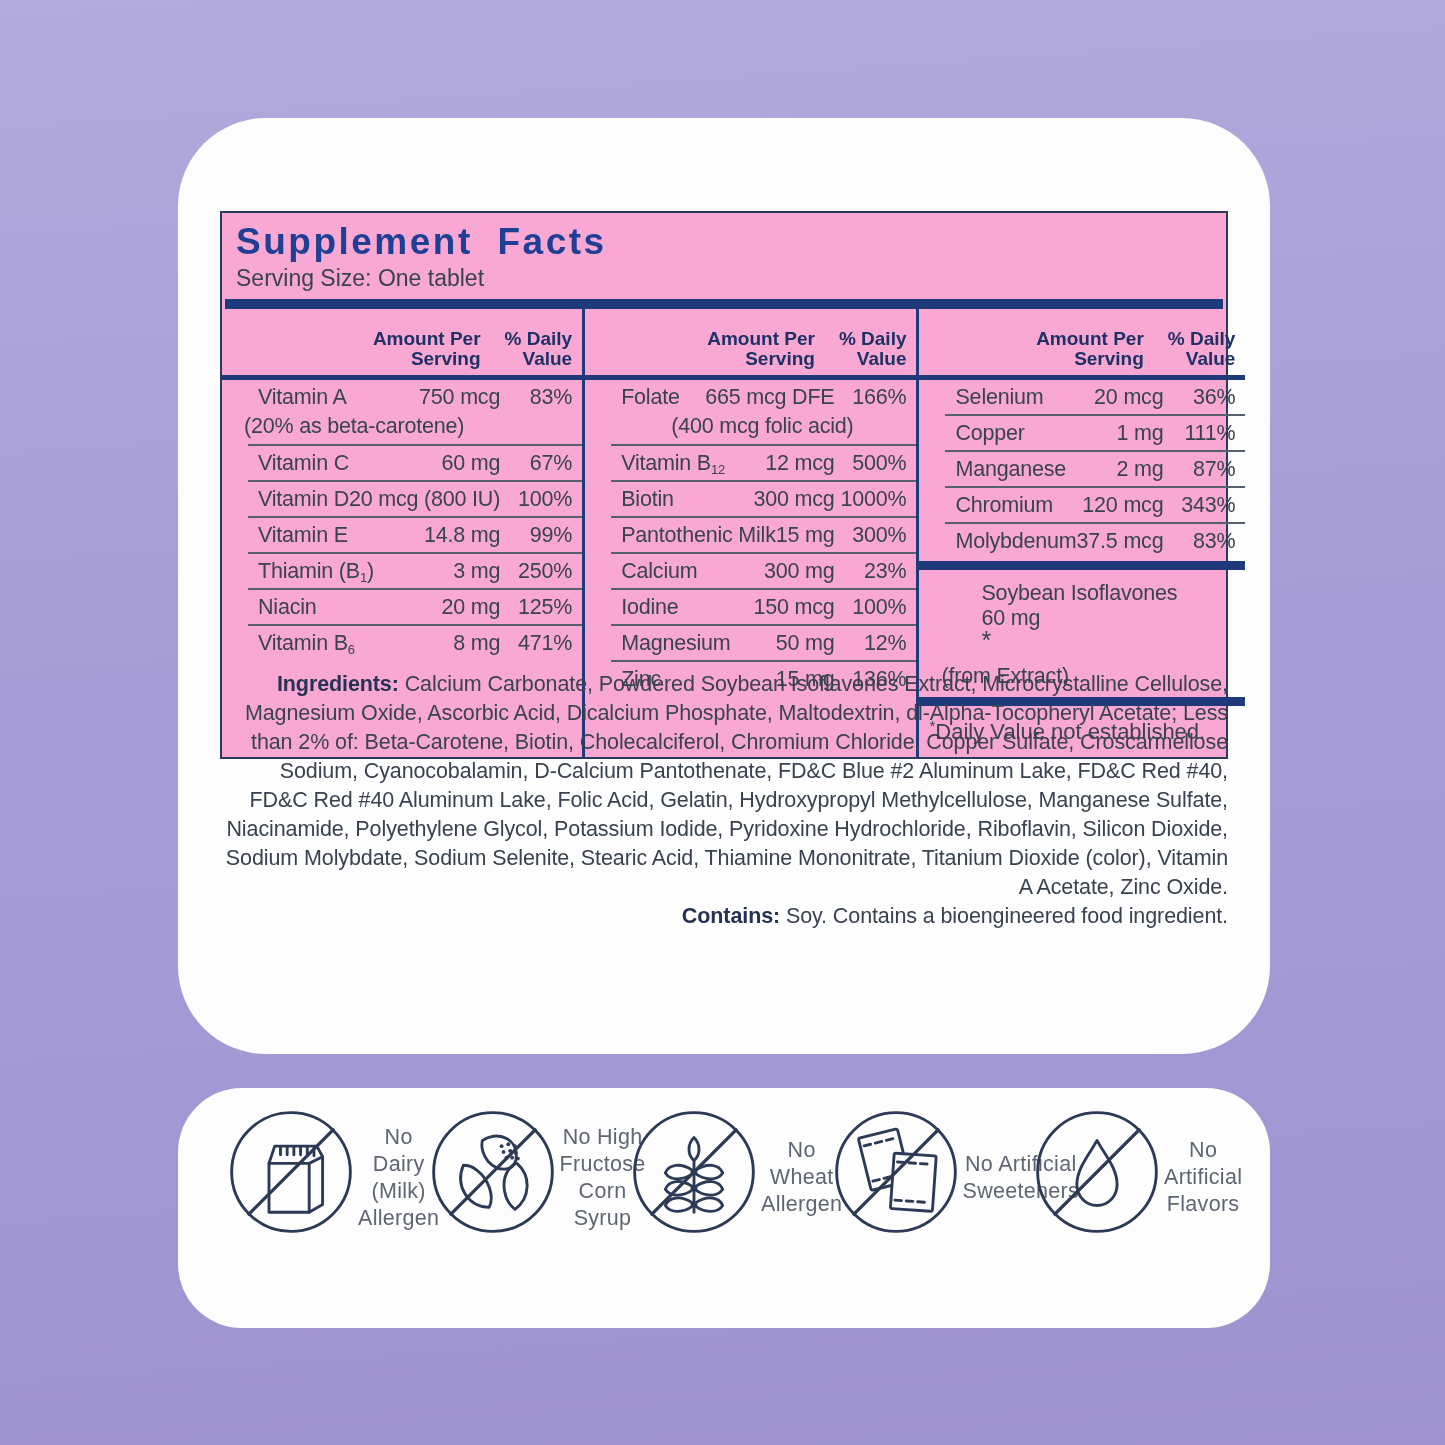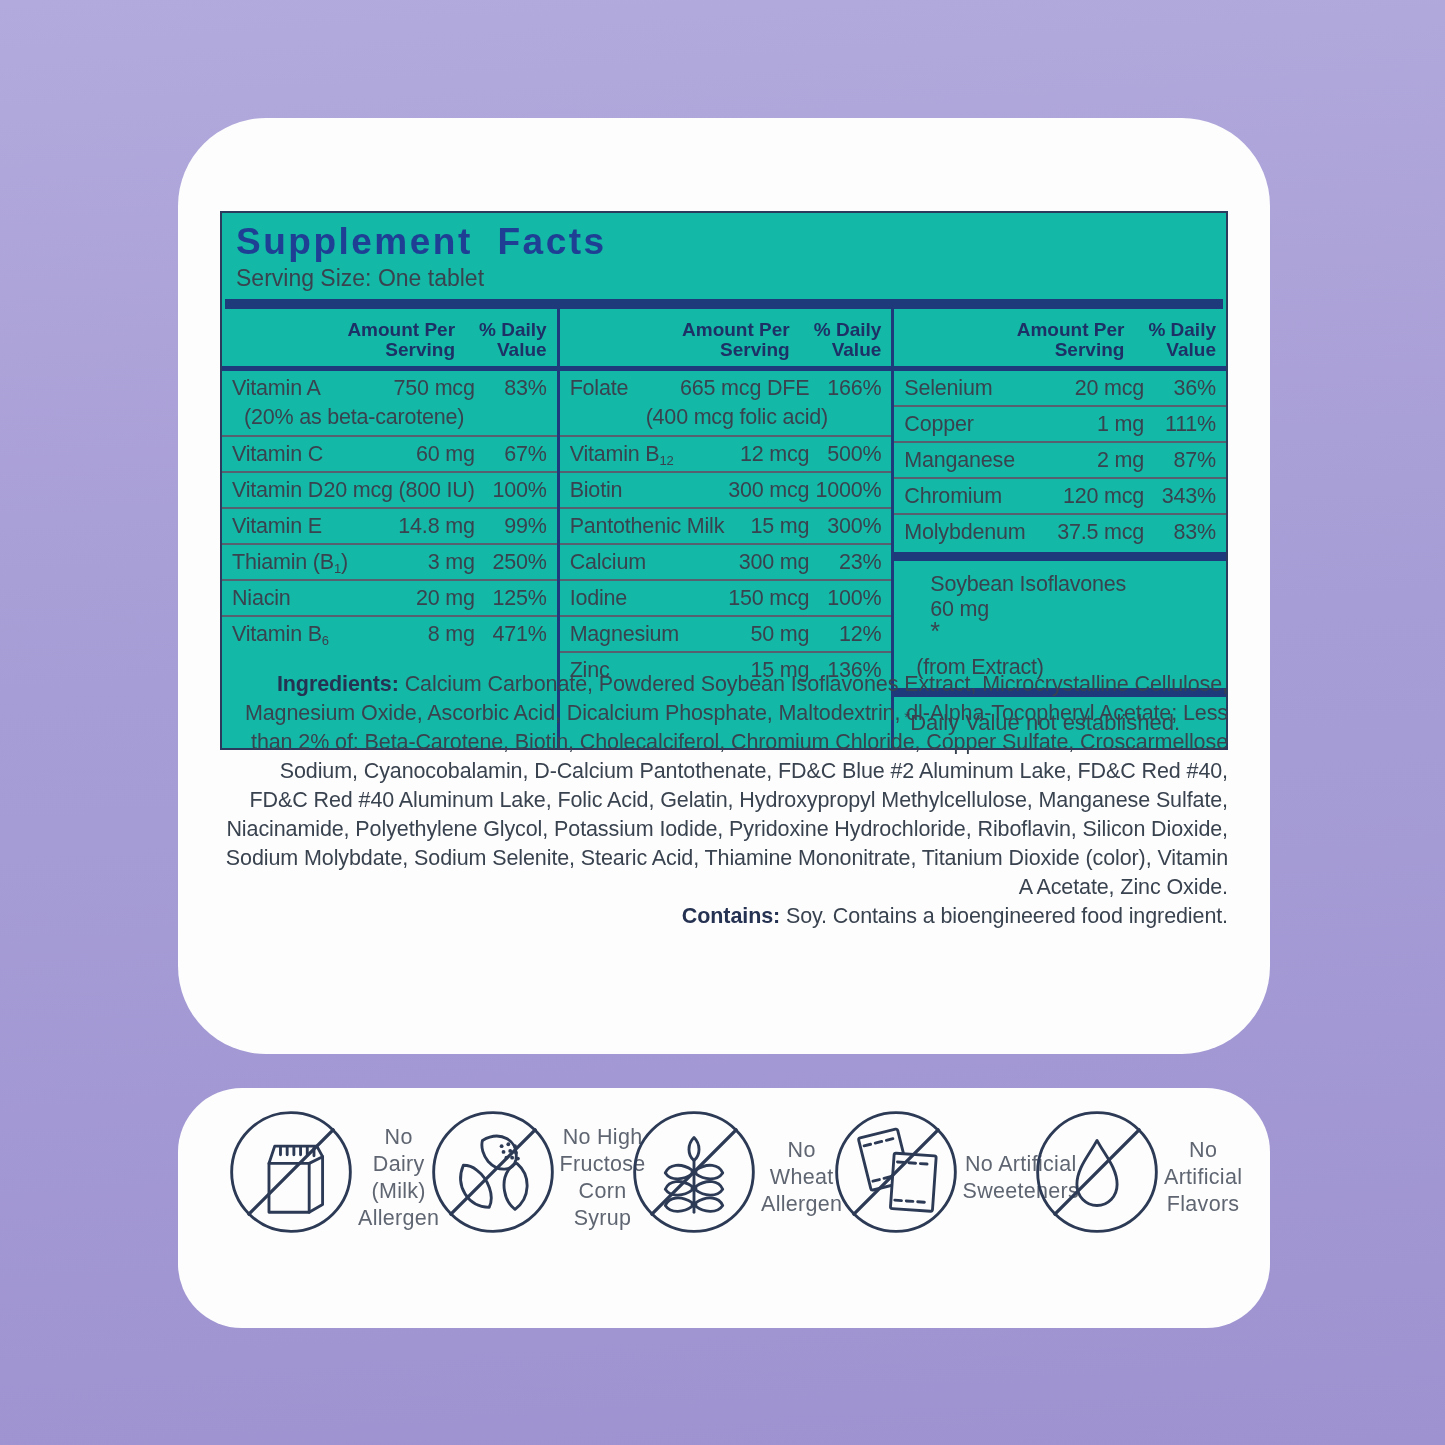--- a/index.html
+++ b/index.html
@@ -8,43 +8,44 @@
     background:linear-gradient(176deg, var(--background-top,#b2a9dc) 0%, var(--background-mid,#a79dd6) 45%, var(--background-bottom,#9e93d0) 100%);
     font-family:"Liberation Sans", sans-serif;
   }
   .card { position:absolute; background:var(--card-bg,#fdfdfd); }
   .main-card  { left:178px; top:118px;  width:1092px; height:936px; border-radius:88px; }
   .icons-card { left:178px; top:1088px; width:1092px; height:240px; border-radius:64px; }
 
   
   .sf-table {
     position:absolute; left:42px; top:93px; width:1008px; box-sizing:border-box;
-    border:2px solid var(--table-border,#2c3a5e); background:#14b8a6;
+    border:2px solid var(--table-border,#2c3a5e); background:#f9a8d4;
   }
   .sf-head { padding:10px 16px 0 14px; }
   .sf-title {
     font-size:37px; font-weight:bold; letter-spacing:2.5px; word-spacing:12px;
     color:var(--title-blue,#1e3f94); line-height:1.0;
   }
   .sf-serving { font-size:23px; color:var(--text-dark,#39424f); margin-top:5px; }
   .bar { height:10px; background:var(--navy,#1e3a7a); margin:7px 3px 0; }
 
   .cols { display:grid; grid-template-columns:1fr 1fr 1fr; align-items:stretch; }
   .sf-col + .sf-col { border-left:3px solid var(--navy,#1e3a7a); }
 
   .col-head {
     display:flex; justify-content:flex-end; gap:24px;
-    padding:11px 10px 6px; border-bottom:5px solid var(--navy,#1e3a7a);
+    padding:20px 10px 6px; border-bottom:5px solid var(--navy,#1e3a7a);
   }
   .col-head .h { font-size:19px; line-height:20px; font-weight:bold; text-align:right; color:#1d3166; }
 
   .sf-row {
     display:flex; align-items:baseline; padding:5px 10px 4px;
     font-size:21.5px; letter-spacing:-0.2px; color:var(--text-dark,#39424f);
     border-top:2px solid var(--row-line,#57606e);
+    margin-left:26px;
   }
   .sf-row.first { border-top:none; }
   .sf-row .n { flex:1 1 auto; white-space:nowrap; text-align:left; }
   .sf-row .a { white-space:nowrap; text-align:left; }
   .sf-row .d { flex:0 0 72px; text-align:right; white-space:nowrap; }
   .sf-row sub { font-size:13px; line-height:0; vertical-align:-4px; }
 
   .sf-note { padding:0 10px 5px 22px; font-size:21.5px; letter-spacing:-0.2px; color:var(--text-dark,#39424f); }
   .sf-note.indent { padding-left:86px; }
 

